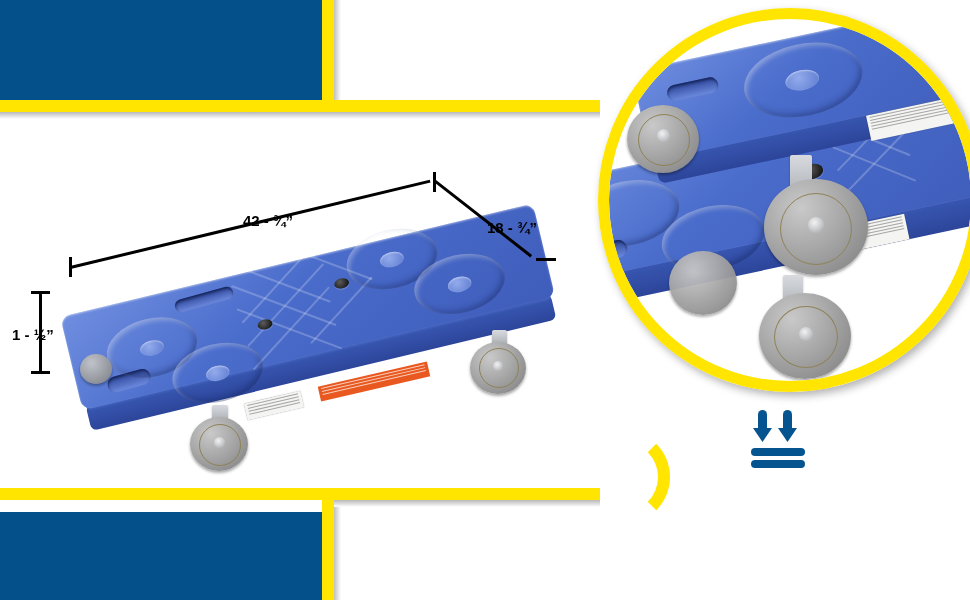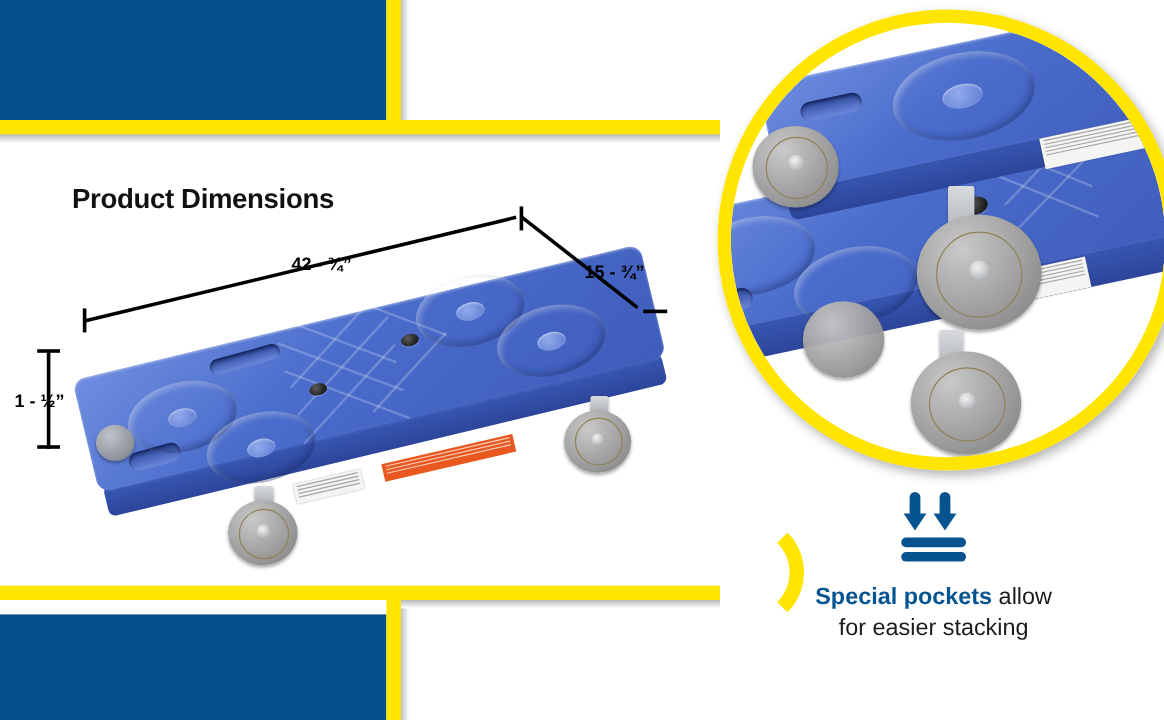--- a/index.html
+++ b/index.html
@@ -109,21 +109,20 @@
   <div class="yellow y-horz-bot"></div>
 
   <div class="elbow elbow-top"></div>
   <div class="elbow elbow-bot"></div>
 
   <div class="shadow-strip sh-top"></div>
   <div class="shadow-strip sh-bot"></div>
   <div class="sh-vert"></div>
   <div class="sh-vert2"></div>
 
-  <div class="heading">Product Dimensions</div>
 
   <div class="deckwrap" style="left:60px;top:236px;width:520px;height:230px;">
 
     <div style="position:absolute;left:5px;top:22px;width:500px;height:150px;
                 transform:rotate(-13.5deg);transform-origin:50% 50%;">
 
       <div class="deck-side" style="left:10px;top:92px;width:478px;height:26px;border-radius:6px;"></div>
       <div class="deck-edge" style="left:10px;top:86px;width:478px;height:12px;border-radius:6px;"></div>
 
       <div class="deck-top" style="left:6px;top:0px;width:486px;height:96px;border-radius:10px;"></div>
@@ -190,21 +189,21 @@
     </div>
   </div>
 
   <div class="dimline" style="left:70px;top:266px;width:370px;height:3px;transform:rotate(-13.5deg);"></div>
   <div class="dimtick" style="left:69px;top:257px;width:3px;height:20px;"></div>
   <div class="dimtick" style="left:433px;top:172px;width:3px;height:20px;"></div>
   <div class="dimlabel" style="left:243px;top:212px;">42 - ¾”</div>
 
   <div class="dimline" style="left:436px;top:180px;width:122px;height:3px;transform:rotate(38deg);"></div>
   <div class="dimtick" style="left:536px;top:258px;width:20px;height:3px;"></div>
-  <div class="dimlabel" style="left:487px;top:219px;">15 - ¾”</div>
+  <div class="dimlabel" style="left:487px;top:219px;">18 - ¾”</div>
 
   <div class="dimline" style="left:39px;top:292px;width:3px;height:82px;transform:none;"></div>
   <div class="dimtick" style="left:31px;top:291px;width:19px;height:3px;"></div>
   <div class="dimtick" style="left:31px;top:371px;width:19px;height:3px;"></div>
   <div class="dimlabel" style="left:12px;top:326px;">1 - ½”</div>
 
   <div class="circle-wrap">
     <div class="circle-clip">
 
       <div style="position:absolute;left:-70px;top:118px;width:470px;height:170px;
@@ -282,19 +281,15 @@
         <g fill="#05548f">
           <rect x="17" y="2" width="9" height="22" rx="4.5"></rect>
           <polygon points="12,20 31,20 21.5,34"></polygon>
           <rect x="42" y="2" width="9" height="22" rx="4.5"></rect>
           <polygon points="37,20 56,20 46.5,34"></polygon>
           <rect x="10" y="40" width="54" height="8" rx="4"></rect>
           <rect x="10" y="52" width="54" height="8" rx="4"></rect>
         </g>
       </svg>
     </div>
-    <div class="callout-text">
-      <span><b>Special pockets</b><span> allow</span></span>
-      <span class="cl2">for easier stacking</span>
-    </div>
   </div>
 
 </div>
 
 </body></html>

